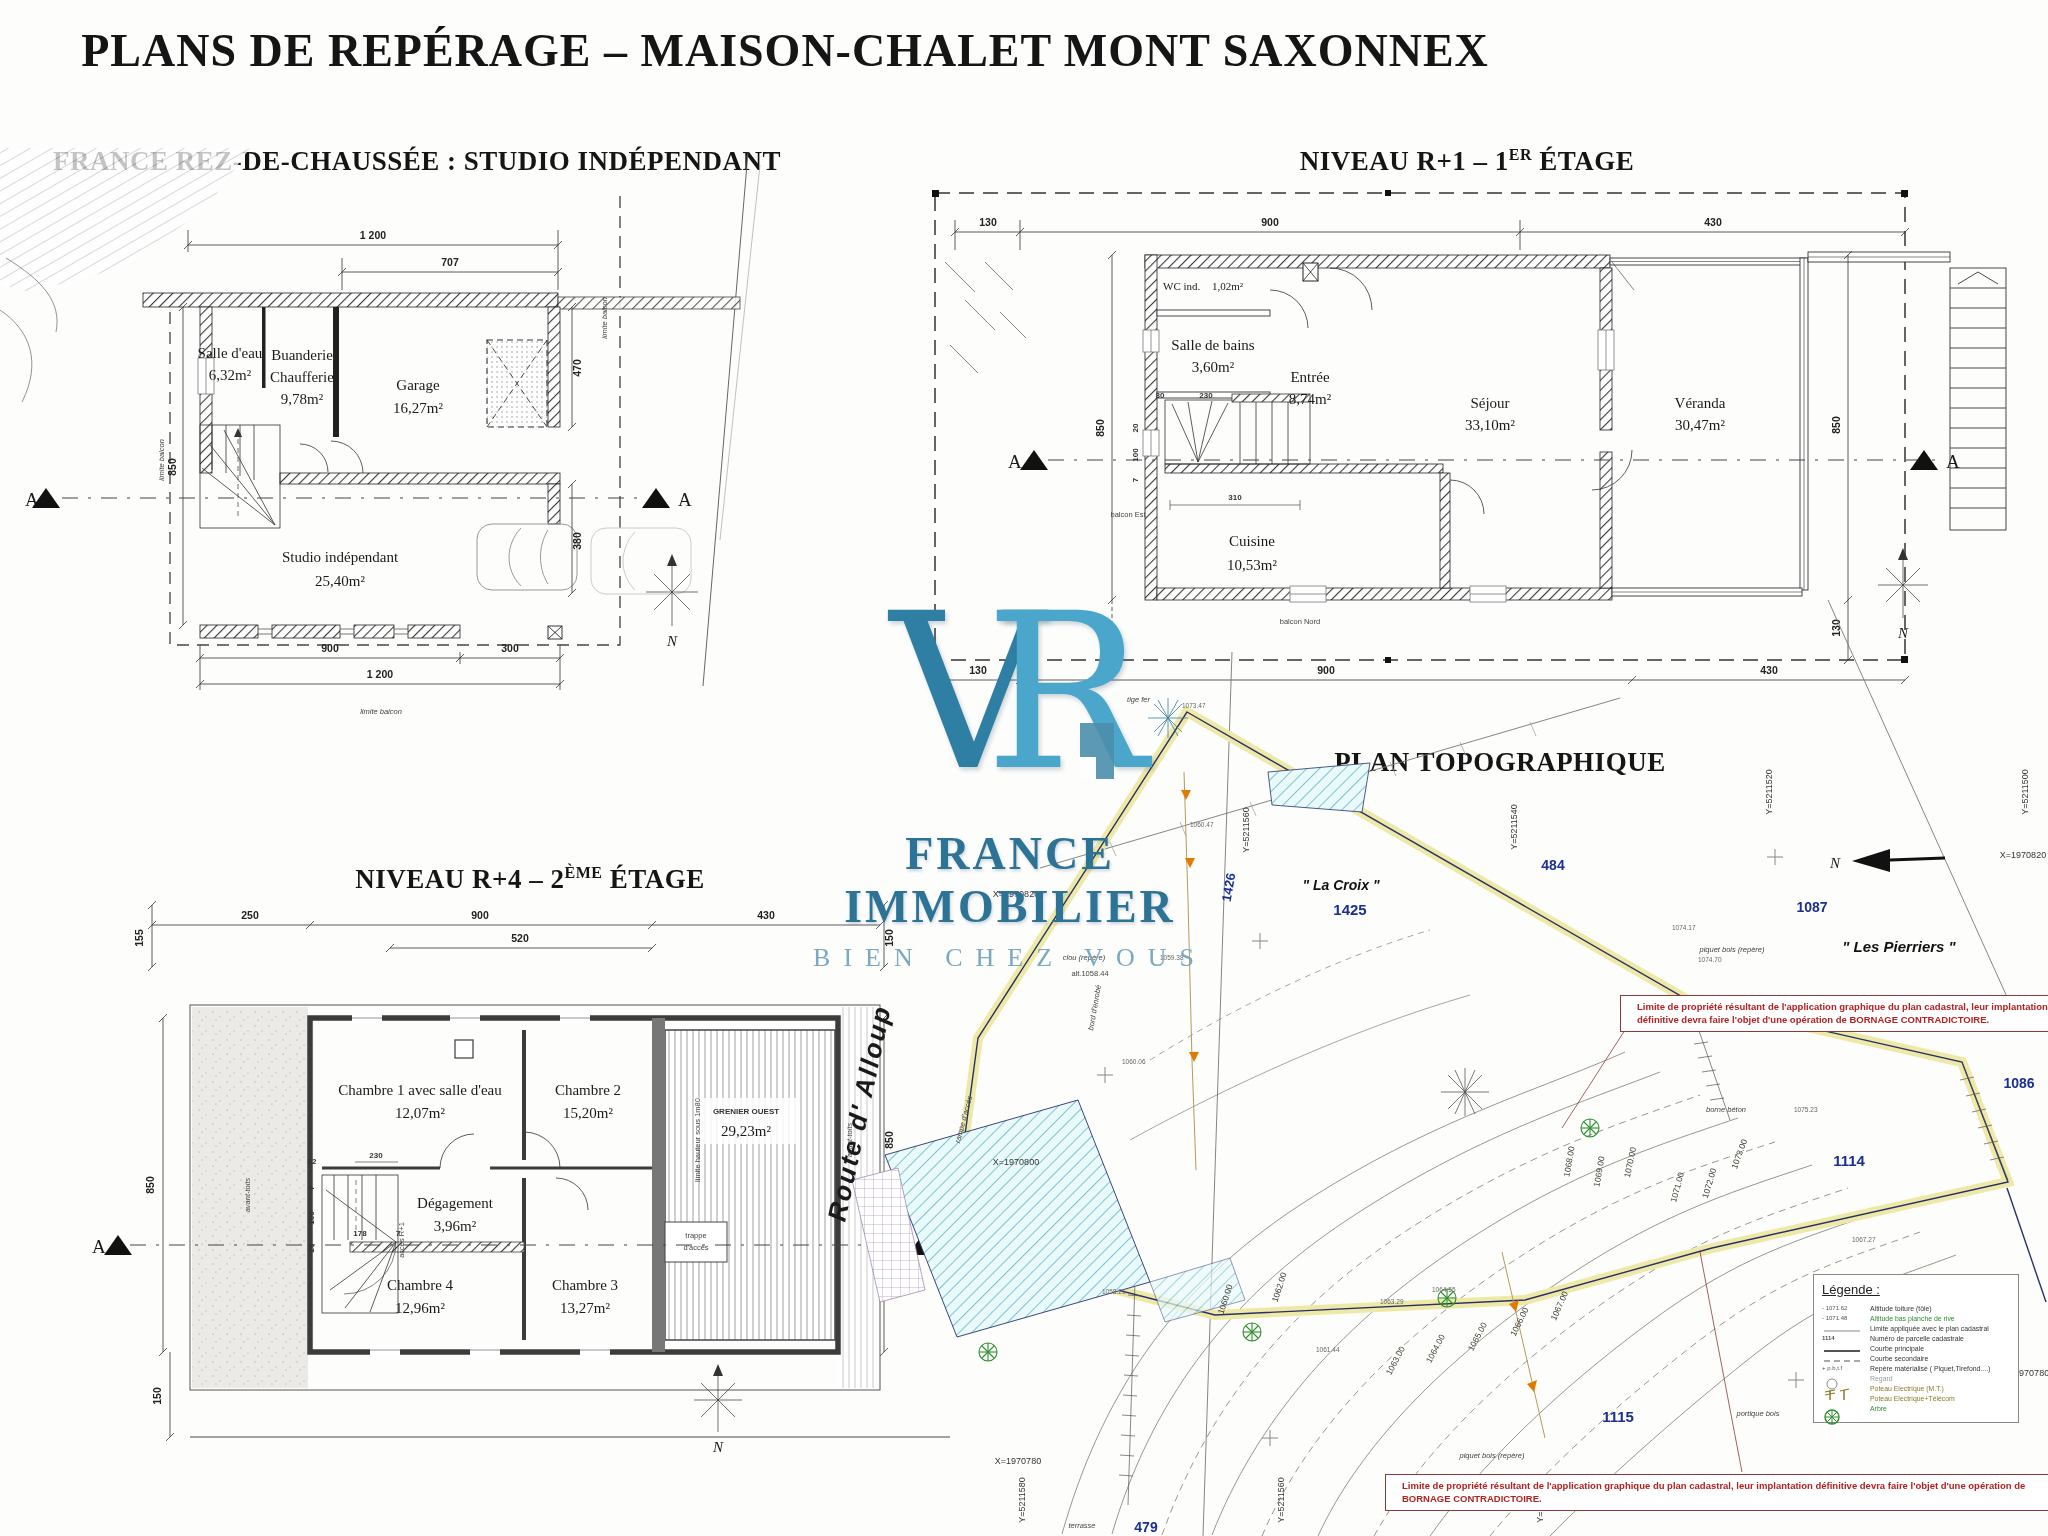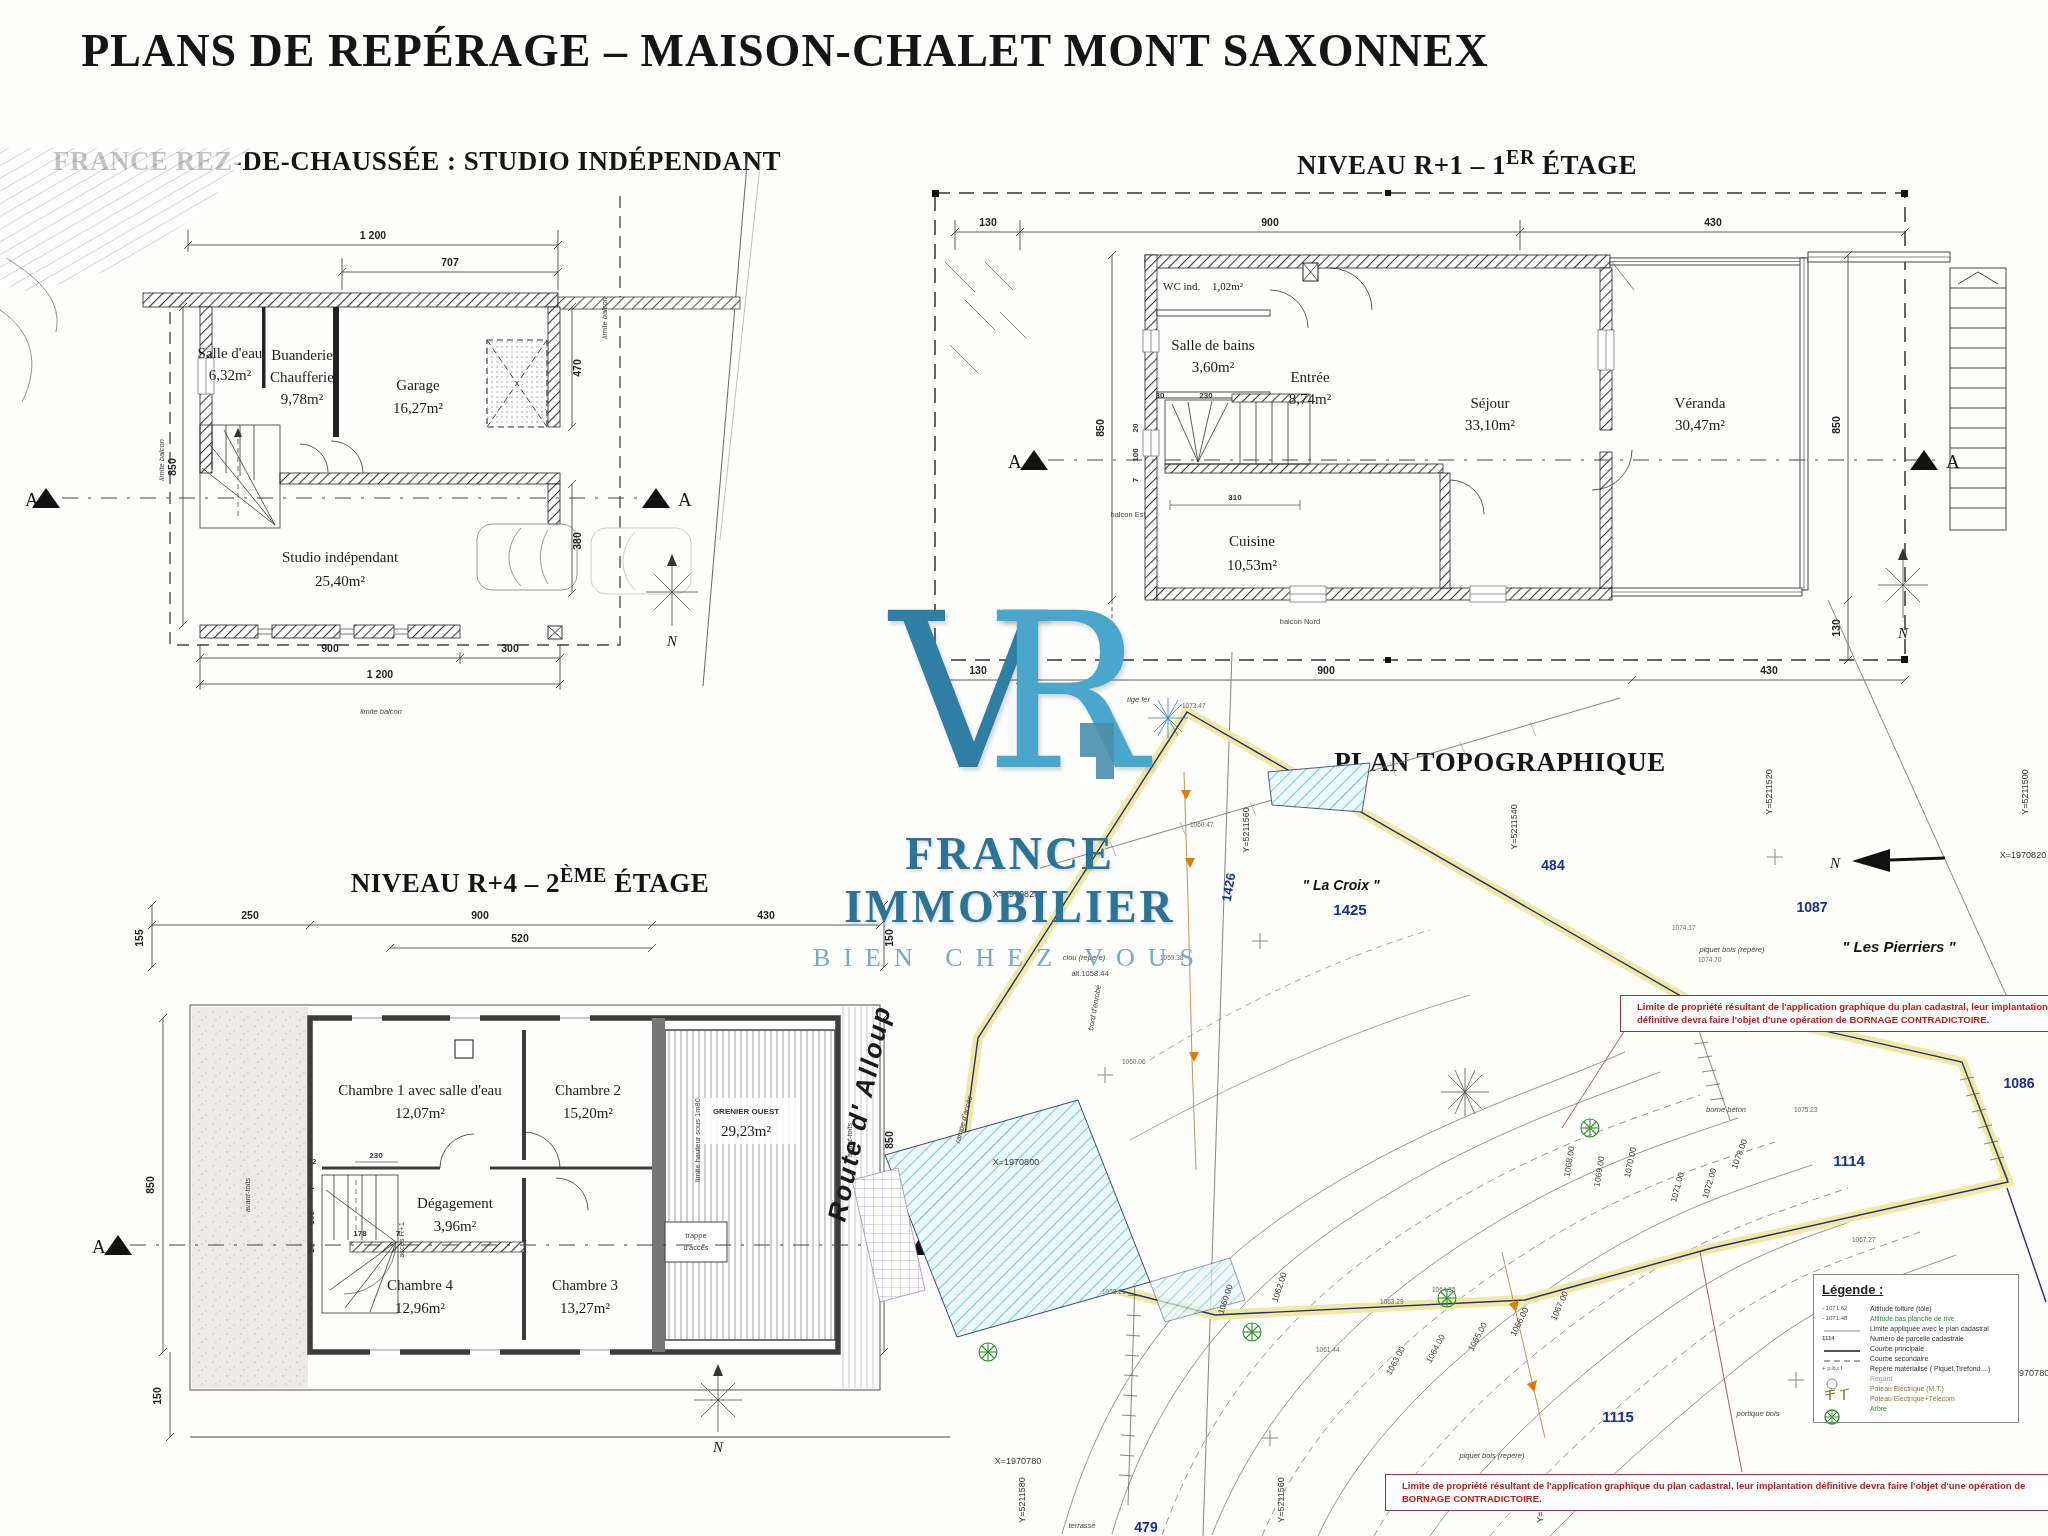--- a/index.html
+++ b/index.html
@@ -1,21 +1,21 @@
 <!DOCTYPE html>
 <html><head>
 <meta charset="utf-8">
 <style>
   html,body{margin:0;padding:0;background:#fff;}
   #stage{position:relative;width:2048px;height:1536px;background:#fdfdfc;overflow:hidden;
          font-family:"Liberation Serif",serif;color:#111;}
   .ctitle{position:absolute;transform:translateX(-50%);white-space:nowrap;font-weight:bold;color:#151515;}
   #main-title{font-size:46px;letter-spacing:1px;text-align:right;}
   .sec-title{font-size:27px;letter-spacing:.5px;}
-  .sec-title sup{font-size:20px;}
+  .sec-title sup{font-size:16px;}
   svg{position:absolute;overflow:visible;}
   svg text{font-family:"Liberation Serif",serif;fill:#1a1a1a;}
   text.dim{font-family:"Liberation Sans",sans-serif;font-size:10.5px;font-weight:700;fill:#222;}
   text.dims{font-family:"Liberation Sans",sans-serif;font-size:8px;font-weight:700;fill:#333;}
   text.room{font-size:15px;}
   text.roomsm{font-size:11px;}
   text.tiny{font-family:"Liberation Sans",sans-serif;font-size:7.5px;fill:#444;}
   text.spot{font-family:"Liberation Sans",sans-serif;font-size:6.5px;fill:#666;}
   text.marker{font-size:19px;}
   text.parcel{font-family:"Liberation Sans",sans-serif;font-weight:700;fill:#1a2f8f;}
@@ -32,21 +32,21 @@
   #logo .roofbox{position:absolute;left:300px;top:138px;width:34px;height:56px;background:#4b8fae;opacity:.9;}
   #logo .roofbox:after{content:"";position:absolute;left:0;bottom:0;width:16px;height:22px;background:#fff;}
   #logo .name{font-size:46px;font-weight:700;color:#2d7396;letter-spacing:3px;margin-top:12px;text-shadow:1px 2px 3px rgba(60,90,110,.25);}
   #logo .tagline{font-size:26px;color:#7aa9c0;letter-spacing:13px;margin-top:10px;text-align:center;}
   
   .warnbox{position:absolute;background:#fff;border:1px solid #8b3a3a;color:#b22222;
            font-family:"Liberation Sans",sans-serif;font-size:9.5px;font-weight:700;line-height:1.4;padding:4px 16px;}
   
   #legend{position:absolute;left:1813px;top:1274px;width:188px;background:#fff;border:1px solid #888;
           font-family:"Liberation Sans",sans-serif;padding:7px 8px 9px 8px;}
-  #legend .ltitle{font-size:13px;font-weight:700;text-decoration:underline;color:#222;margin-bottom:6px;}
+  #legend .ltitle{font-size:13px;font-weight:400;text-decoration:underline;color:#222;margin-bottom:6px;}
   #legend table{border-collapse:collapse;}
   #legend td{font-size:6.9px;color:#333;padding:1.5px 0;vertical-align:middle;}
   #legend td.sym{width:48px;color:#555;font-size:6px;}
   #legend .green{color:#2e8b2e;}
   #legend .olive{color:#8a7a2a;}
   #legend .grayed{color:#999;}
   #legend .bluekey{color:#1a2f8f;font-weight:700;font-size:9px;}
 </style>
 </head>
 <body>

